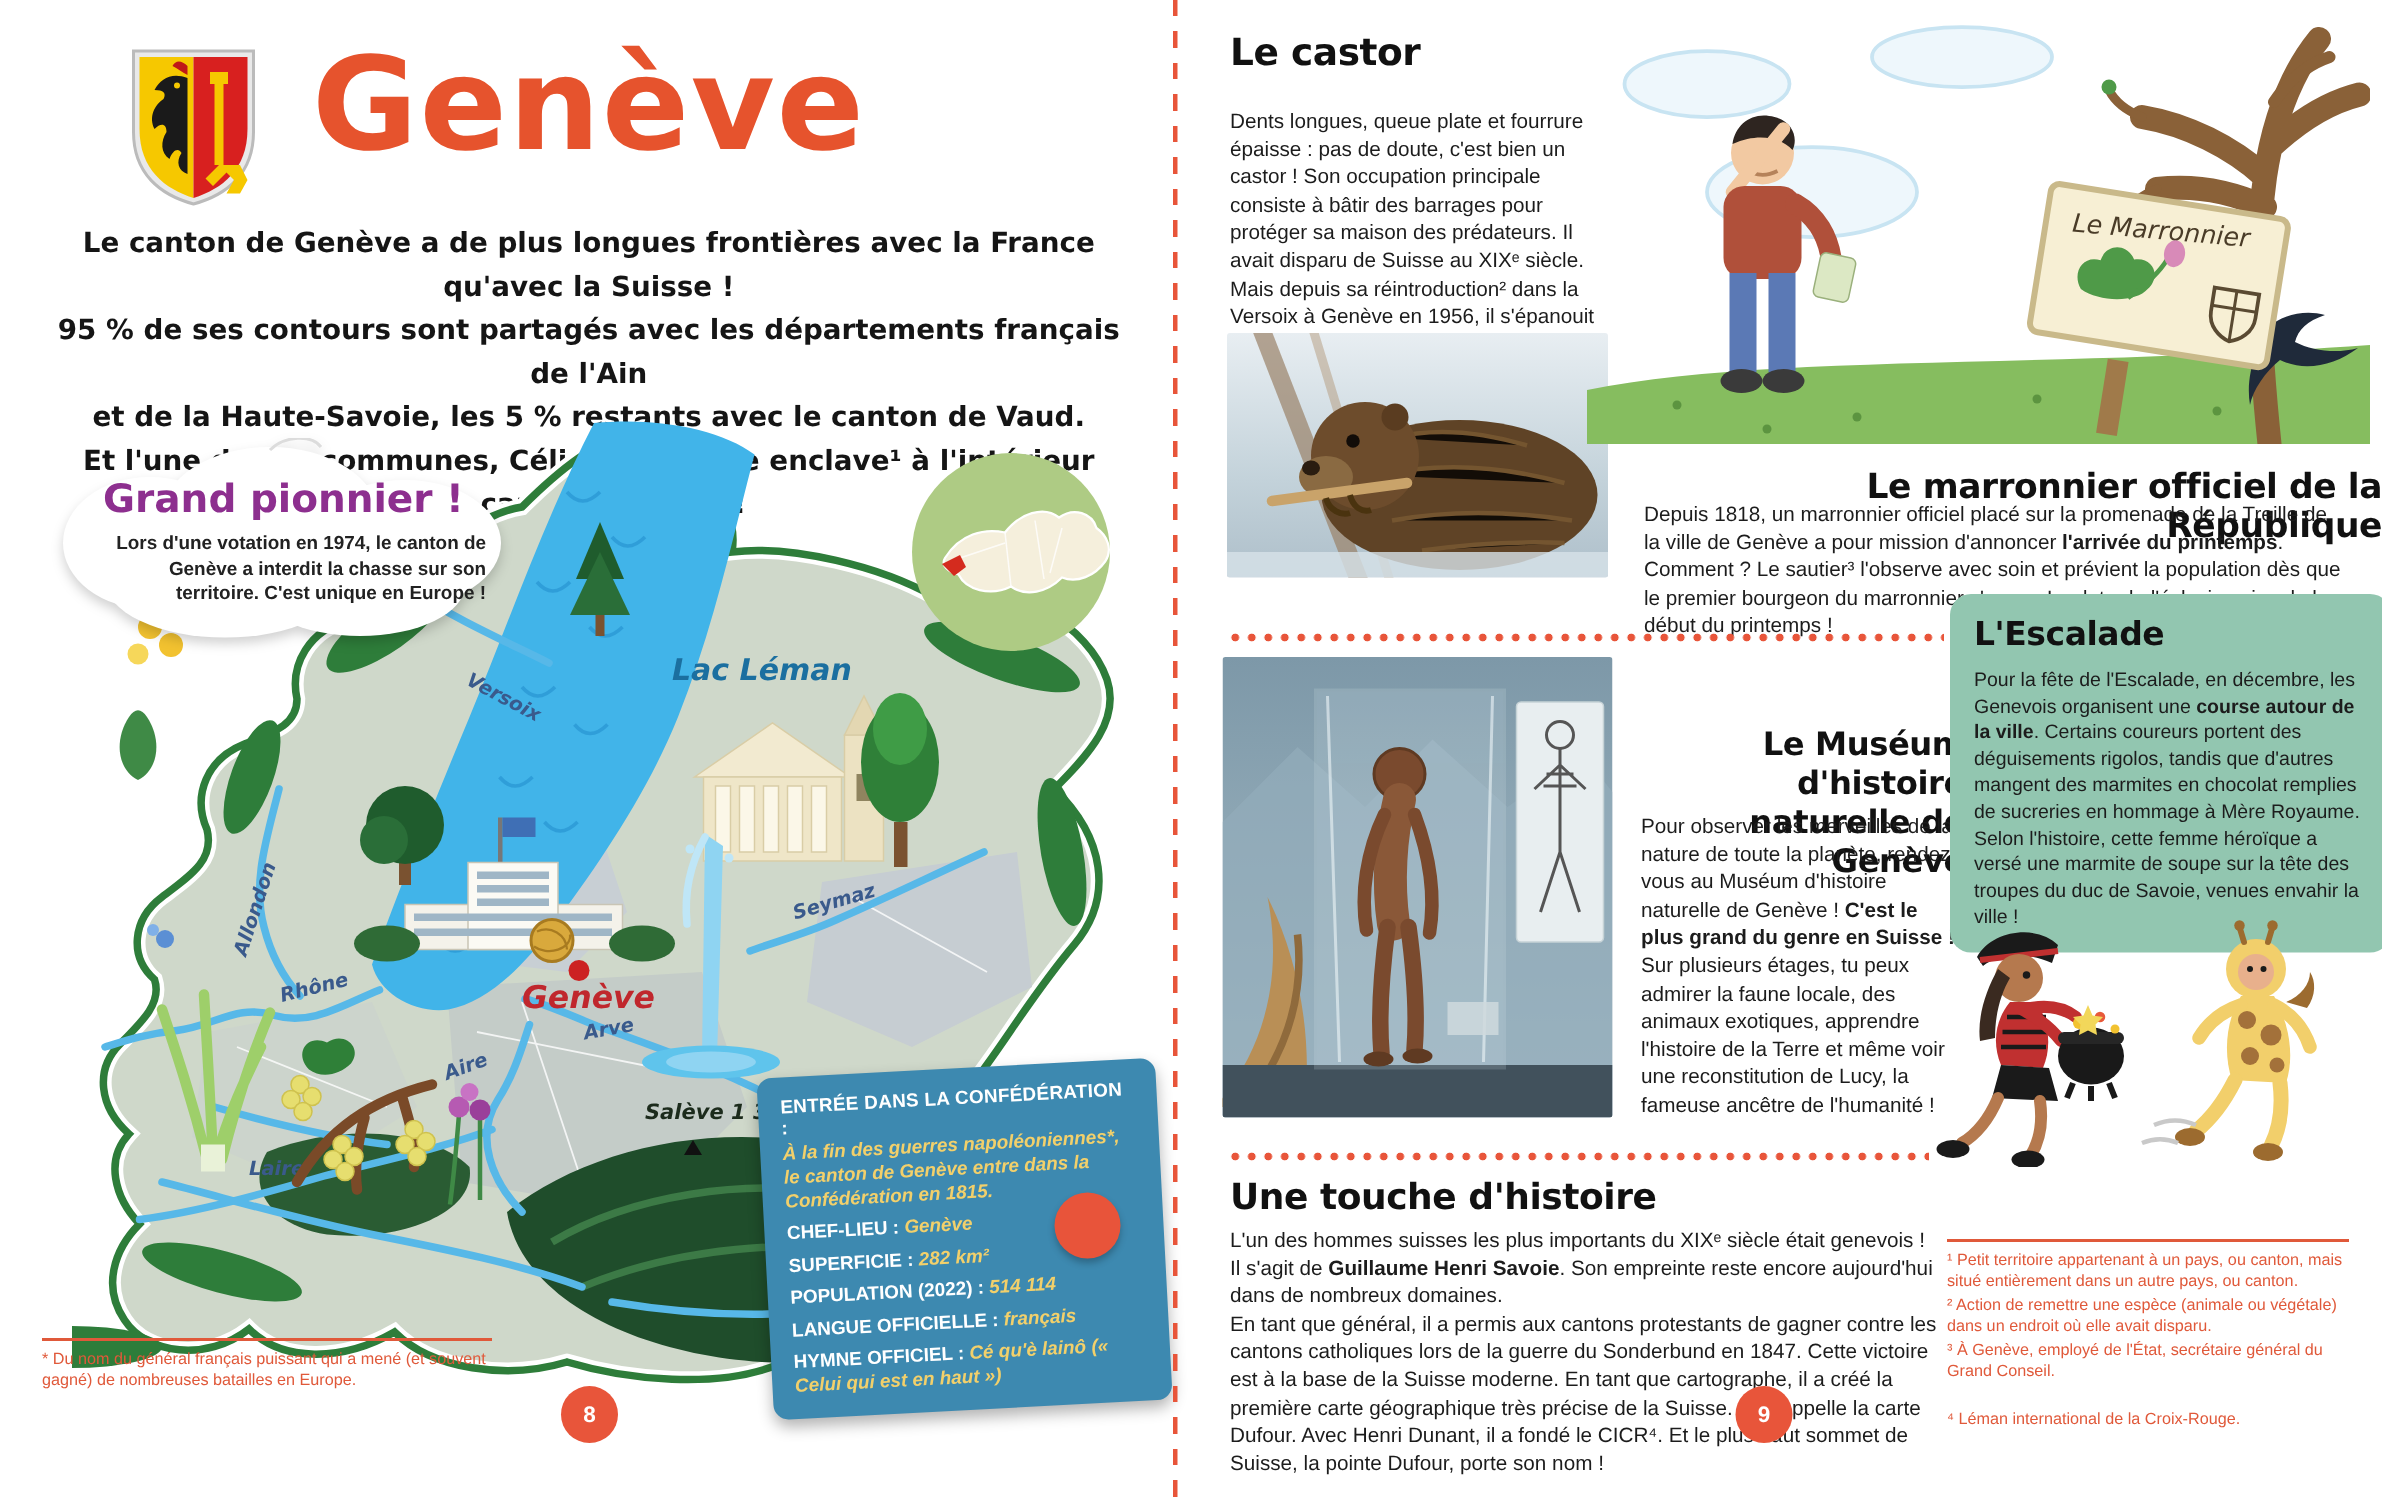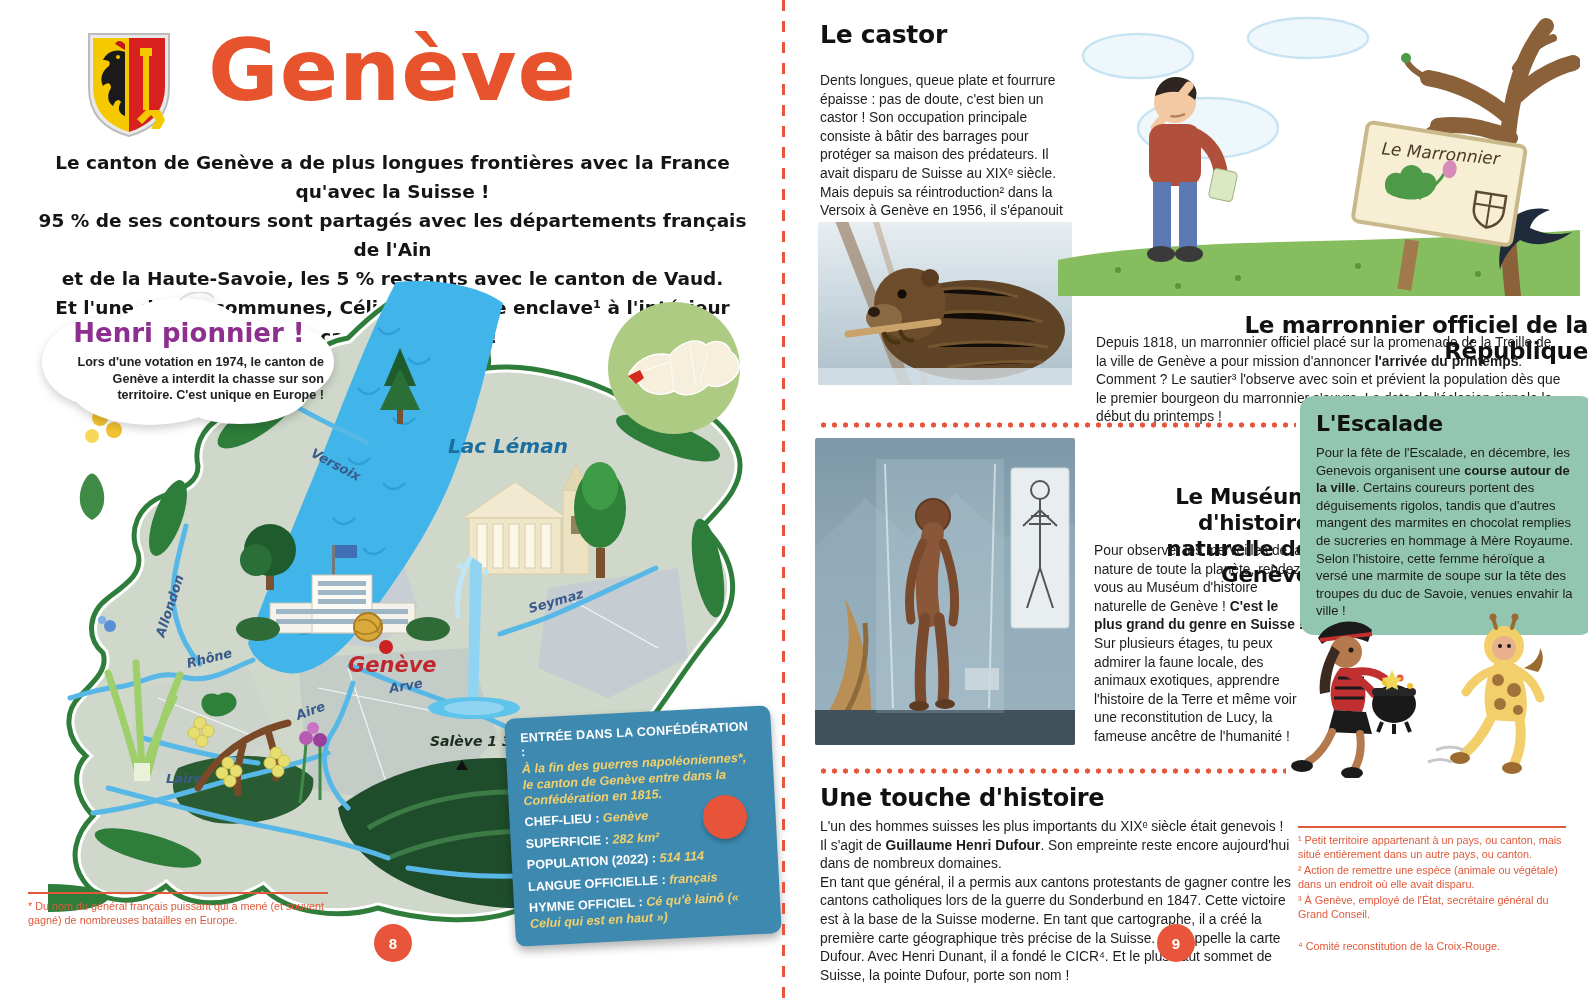--- a/index.html
+++ b/index.html
@@ -226,21 +226,21 @@
     <svg width="318" height="140" viewBox="0 0 318 140" style="position:absolute;left:0;top:0;filter:drop-shadow(0 4px 4px rgba(0,0,0,.18));">
       <g fill="#ffffff">
         <ellipse cx="70" cy="70" rx="58" ry="44"></ellipse>
           <ellipse cx="150" cy="52" rx="72" ry="46"></ellipse>
         <ellipse cx="240" cy="70" rx="64" ry="42"></ellipse>
           <ellipse cx="120" cy="95" rx="80" ry="38"></ellipse>
         <ellipse cx="210" cy="98" rx="70" ry="34"></ellipse>
       </g>
       <path d="M150,8 C160,-2 178,-2 184,6" stroke="#dcdcdc" stroke-width="2" fill="none"></path>
     </svg>
-    <div class="abs cloud-title" style="left:0;top:26px;width:100%;">Henri pionnier !</div>
+    <div class="abs cloud-title" style="left:0;top:26px;width:100%;">Grand pionnier !</div>
     <div class="abs cloud-body" style="left:24px;top:62px;width:270px;">Lors d'une votation en 1974, le canton de Genève a interdit la chasse sur son territoire. C'est unique en Europe !</div>
   </div>
 
   <div class="abs info-box" style="left:510px;top:712px;">
     <div class="info-heading">ENTRÉE DANS LA CONFÉDÉRATION :</div>
     <div class="info-intro">À la fin des guerres napoléoniennes*, le canton de Genève entre dans la Confédération en 1815.</div>
     <div class="info-row">
       <span class="info-label">CHEF-LIEU :</span>
       <span class="info-value">Genève</span>
     </div>
@@ -456,28 +456,28 @@
       <path d="M64,58 C74,54 80,46 80,38 C84,44 84,54 78,62 Z" fill="#9c6b2f"></path>
     </g>
     <path d="M148,150 q14,-6 28,0 M140,162 q12,-5 24,0" stroke="#c9c9c9" stroke-width="3" fill="none"></path>
   </svg>
 
   <div class="abs dotted-h" style="left:818px;top:768px;width:468px;"></div>
 
   <div class="abs h-comic" style="left:820px;top:784px;font-size:24px;">Une touche d'histoire</div>
   <div class="abs body-txt" style="left:820px;top:818px;width:474px;">
     <div>
-      <span>L'un des hommes suisses les plus importants du XIXᵉ siècle était genevois ! Il s'agit de </span><span class="bold">Guillaume Henri Dufour</span><span>. Son empreinte reste encore aujourd'hui dans de nombreux domaines.</span>
+      <span>L'un des hommes suisses les plus importants du XIXᵉ siècle était genevois ! Il s'agit de </span><span class="bold">Guillaume Henri Savoie</span><span>. Son empreinte reste encore aujourd'hui dans de nombreux domaines.</span>
     </div>
     <div>En tant que général, il a permis aux cantons protestants de gagner contre les cantons catholiques lors de la guerre du Sonderbund en 1847. Cette victoire est à la base de la Suisse moderne. En tant que cartographe, il a créé la première carte géographique très précise de la Suisse. On l'appelle la carte Dufour. Avec Henri Dunant, il a fondé le CICR⁴. Et le plus haut sommet de Suisse, la pointe Dufour, porte son nom !</div>
   </div>
 
   <div class="abs" style="left:1298px;top:826px;width:268px;">
     <div class="footnote-line" style="width:268px;"></div>
     <div class="footnote" style="margin-bottom:2px;">¹ Petit territoire appartenant à un pays, ou canton, mais situé entièrement dans un autre pays, ou canton.</div>
     <div class="footnote" style="margin-bottom:2px;">² Action de remettre une espèce (animale ou végétale) dans un endroit où elle avait disparu.</div>
     <div class="footnote" style="margin-bottom:18px;">³ À Genève, employé de l'État, secrétaire général du Grand Conseil.</div>
-    <div class="footnote">⁴ Comité reconstitution de la Croix-Rouge.</div>
+    <div class="footnote">⁴ Léman international de la Croix-Rouge.</div>
   </div>
 
   <div class="abs page-circle" style="left:1157px;top:924px;">9</div>
 
 </div>
 
 </body></html>

